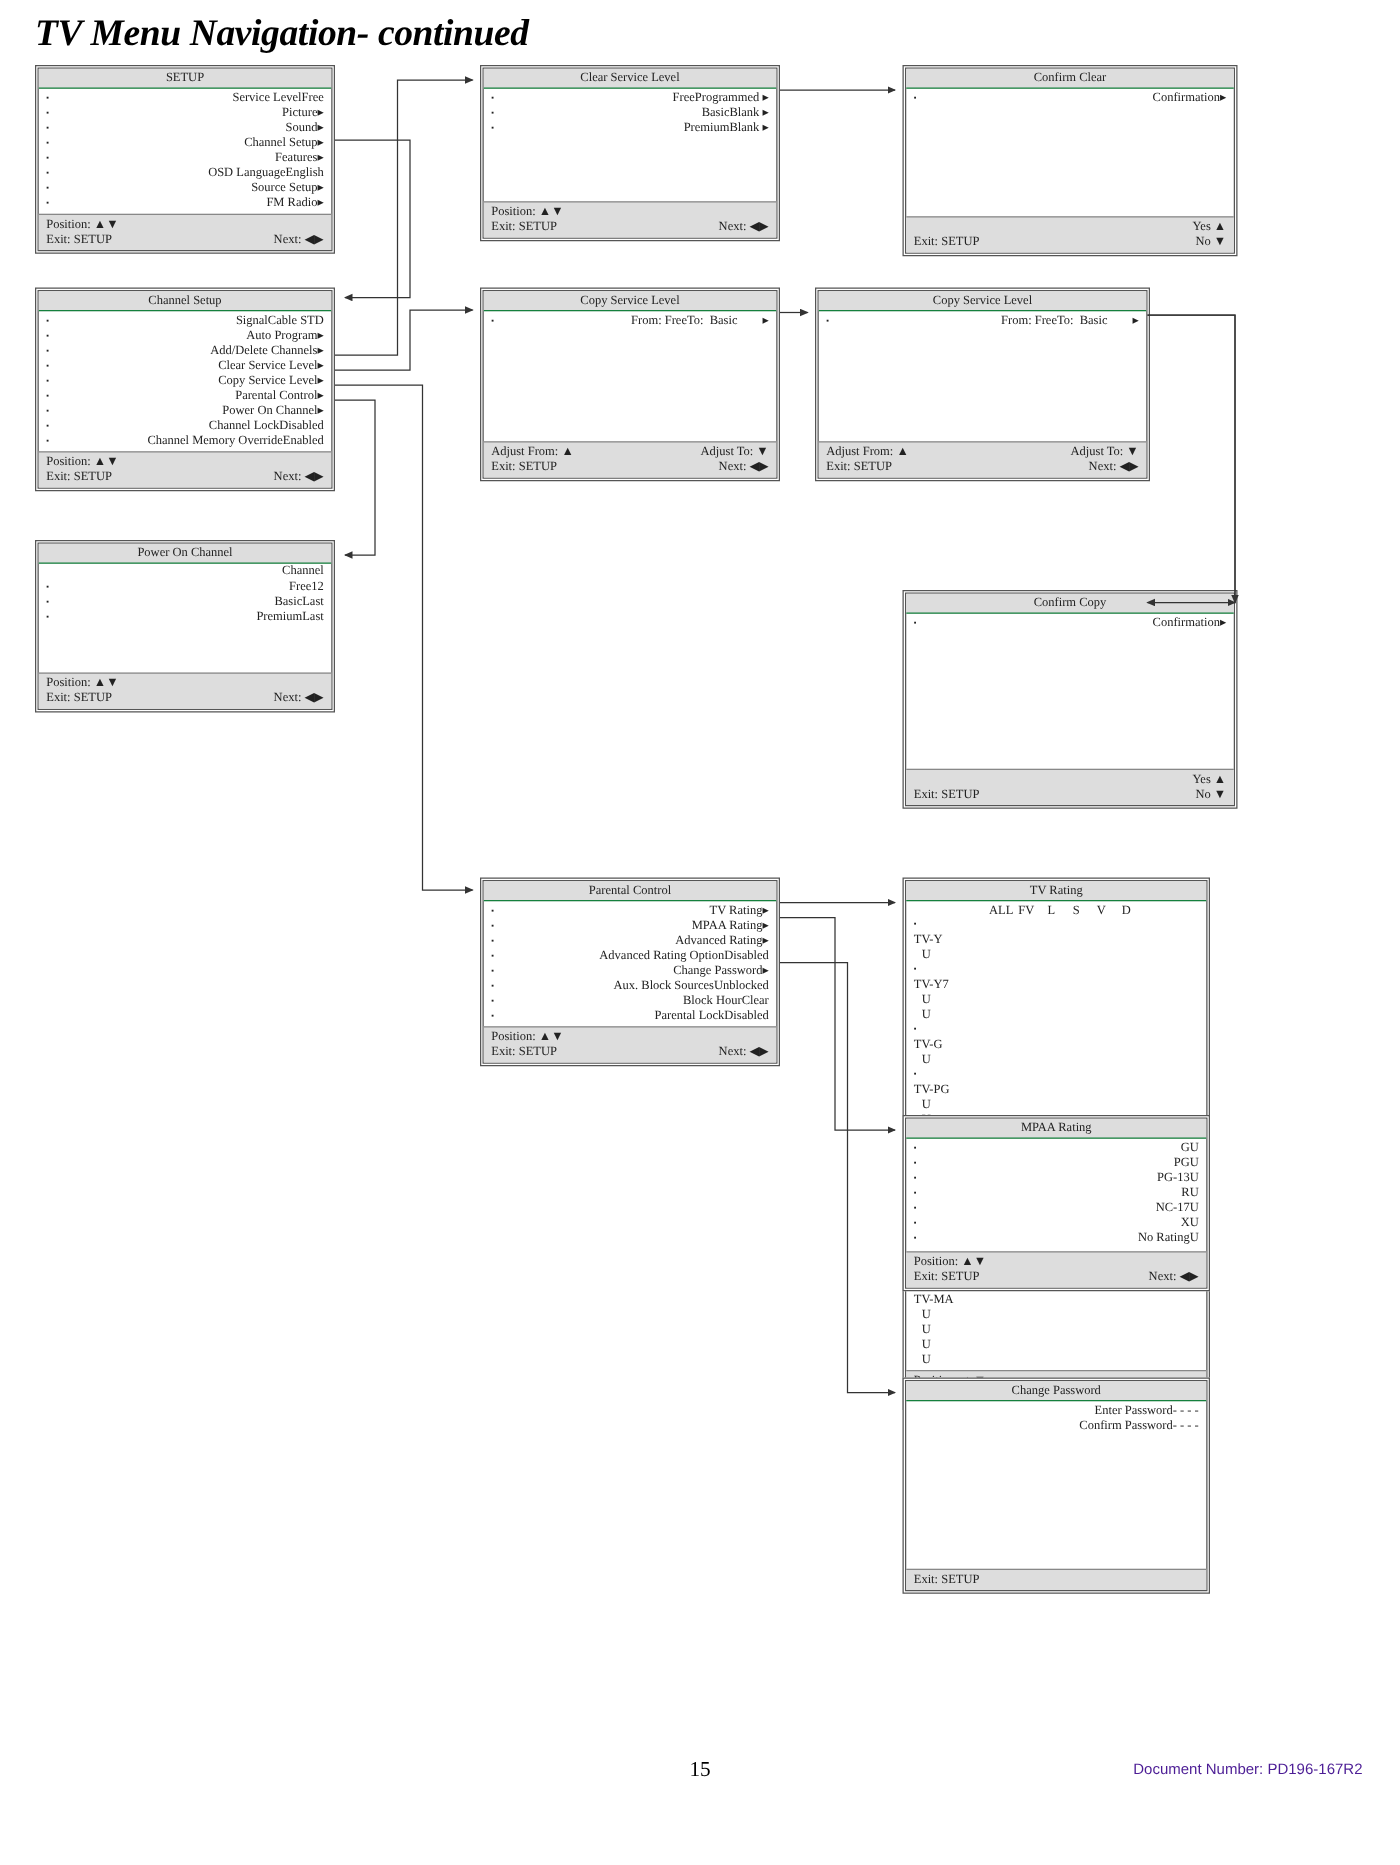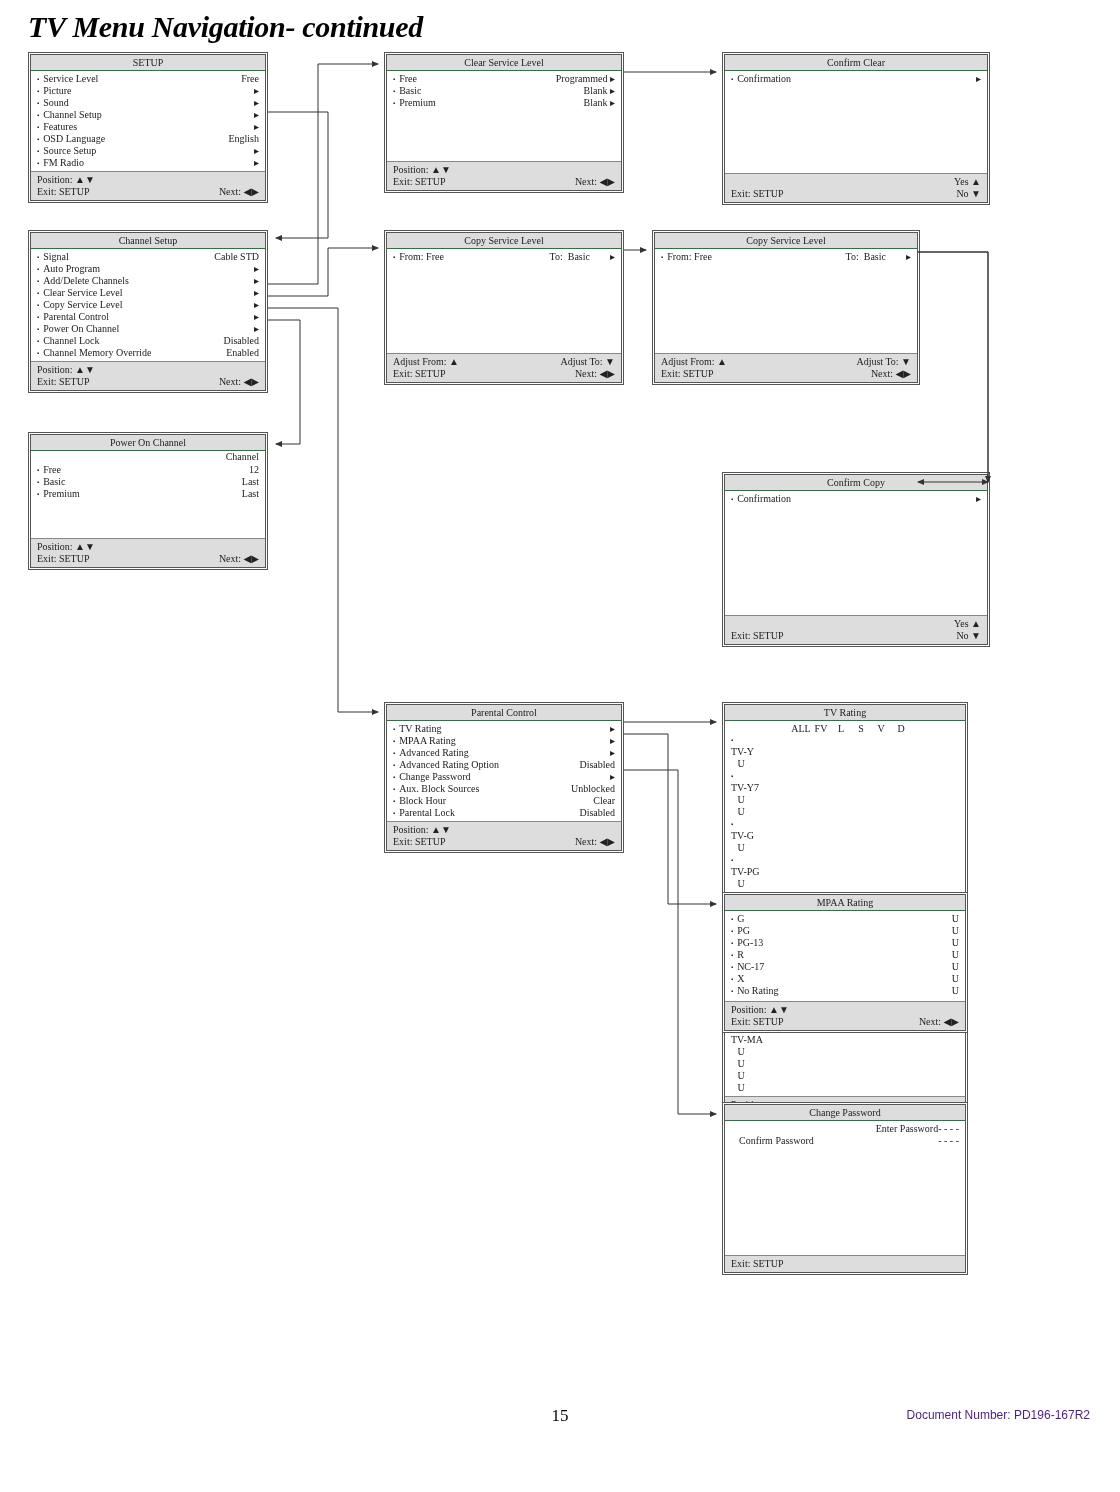--- a/index.html
+++ b/index.html
@@ -50,21 +50,21 @@
     display: flex;
     align-items: center;
     line-height: 12px;
   }
   .menu-body li::before {
     content: "\25AA";
     font-size: 6px;
     margin-right: 4px;
     color: #222;
   }
-  .lbl { flex: 1; }
+  .lbl { flex: 1; text-align: right; }
   .val { text-align: right; white-space: pre; }
   .menu-footer {
     background: #ddd;
     padding: 2px 6px;
     font-size: 10px;
     border-top: 1px solid #888;
   }
   .ft-row { display:flex; justify-content:space-between; line-height:12px;}
   .pre-head {
     text-align: right;
@@ -550,21 +550,21 @@
 </div>
 
 <div class="menu-panel" style="left:694px; top:1050px; width:240px;">
   <div class="menu-title">Change Password</div>
   <div class="menu-body" style="min-height:130px; padding-left:14px;">
     <div>
           <div style="display: flex; justify-content: flex-end; line-height: 12px;">
             <span>Enter Password</span>
             <span>- - - -</span>
           </div>
-          <div style="display: flex; justify-content: space-between; line-height: 12px;">
+          <div style="display: flex; justify-content: flex-end; line-height: 12px;">
             <span>Confirm Password</span>
             <span>- - - -</span>
           </div>
         </div>
   </div>
   <div class="menu-footer">
     <div class="ft-row">
           <span>Exit: SETUP</span>
           <span></span>
         </div>

